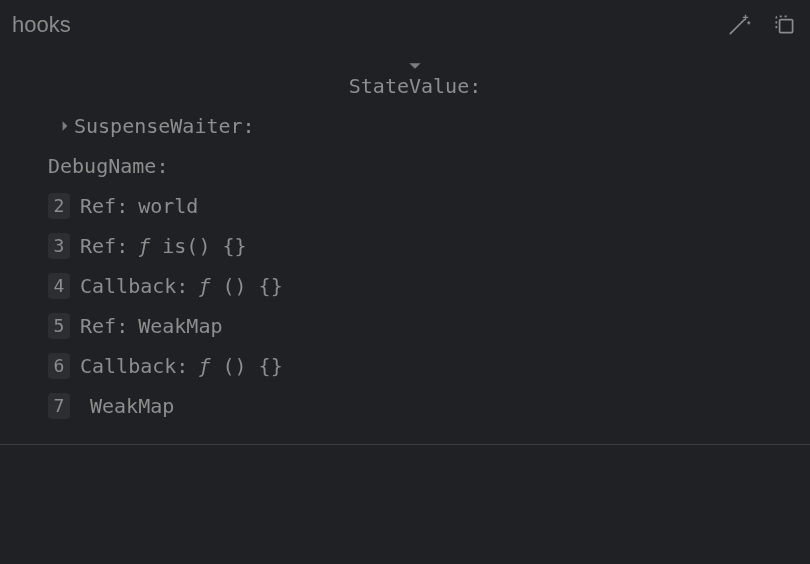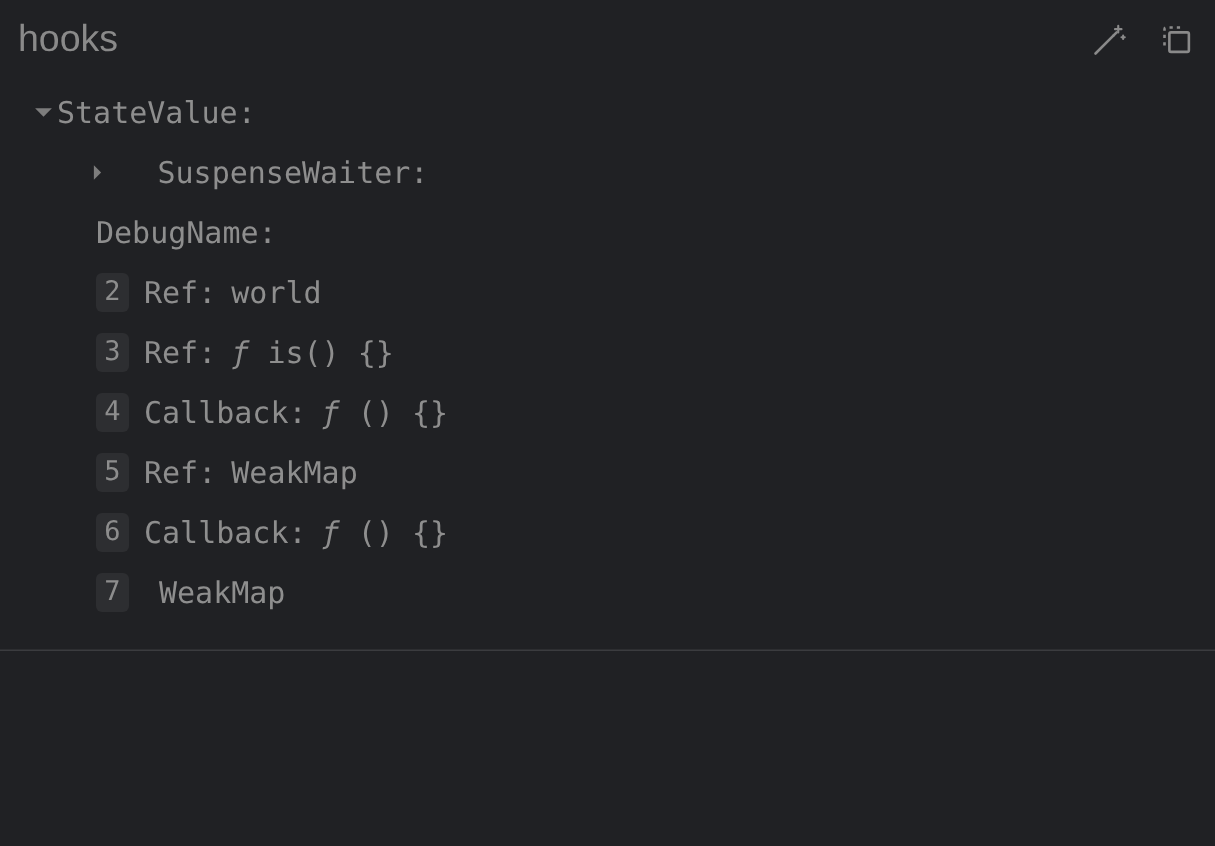--- a/index.html
+++ b/index.html
@@ -20,21 +20,21 @@
       padding: 0;
     }
     .header {
       display: flex;
       align-items: center;
       justify-content: space-between;
       padding: 12px 12px 10px 12px;
     }
     .header-title {
       color: #8a8a8a;
-      font-size: 25px;
+      font-size: 22px;
       font-family: -apple-system, BlinkMacSystemFont, 'Segoe UI', sans-serif;
     }
     .header-actions {
       display: flex;
       gap: 20px;
       align-items: center;
     }
     .icon-btn {
       color: #8a8a8a;
       cursor: pointer;
@@ -53,23 +53,23 @@
     }
     .toggle {
       width: 18px;
       display: inline-flex;
       align-items: center;
       justify-content: center;
       flex-shrink: 0;
       font-size: 14px;
       color: #7d7d7d;
     }
-    .indent-0 { padding-left: 20px; }
-    .indent-1 { padding-left: 56px; gap: 31px; }
-    .indent-2 { padding-left: 64px; }
+    .indent-0 { padding-left: 20px; flex-direction: column; }
+    .indent-1 { padding-left: 56px; }
+    .indent-2 { padding-left: 48px; }
     .index-badge {
       background: #2d2e31;
       color: #8d8d8d;
       border-radius: 4px;
       min-width: 22px;
       height: 26px;
       display: inline-flex;
       align-items: center;
       justify-content: center;
       font-size: 18px;

